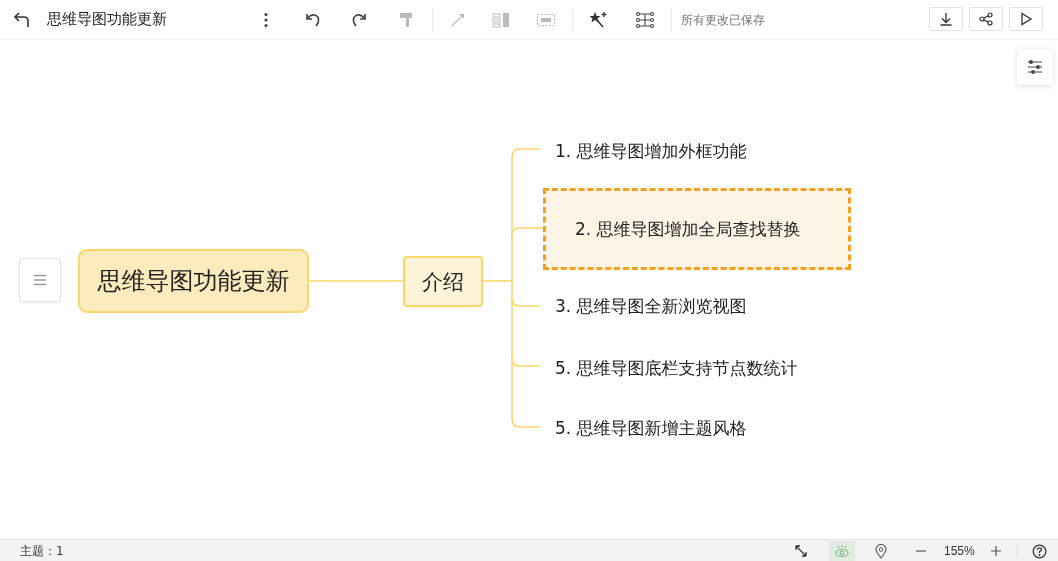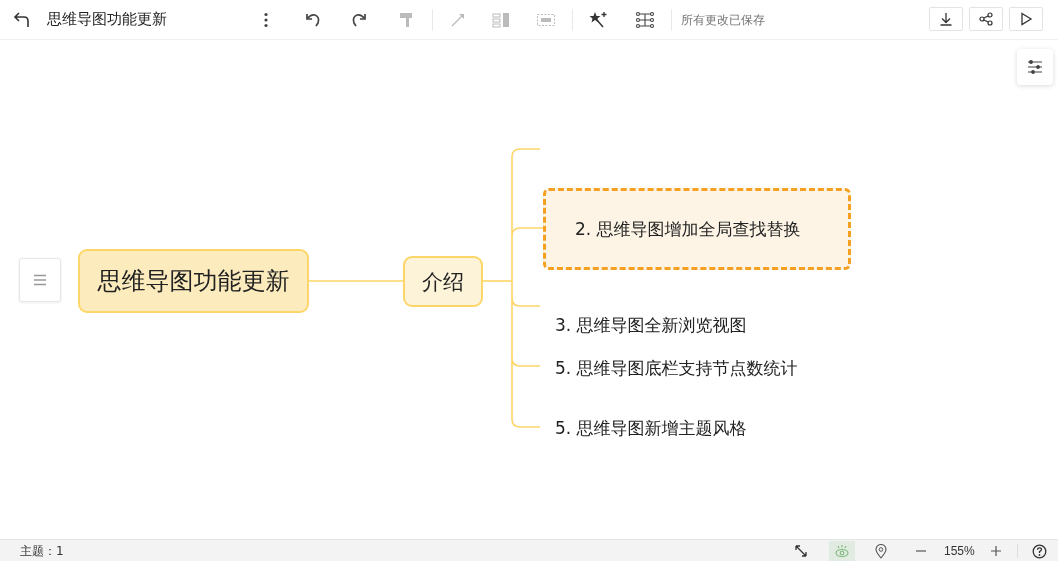--- a/index.html
+++ b/index.html
@@ -14,23 +14,23 @@
   .saved { position: absolute; left: 681px; top: 12px; font-size: 12px; color: #737373; font-family: "DejaVu Sans", sans-serif; }
   .rbtn { position: absolute; top: 7px; width: 34px; height: 24px; border: 1px solid #e3e3e3; border-radius: 2px; display: flex; align-items: center; justify-content: center; background: #fff; cursor: pointer; }
 
   .float-btn { position: absolute; left: 1017px; top: 49px; width: 36px; height: 36px; background: #fff; border-radius: 4px; box-shadow: 0 1px 5px rgba(0,0,0,0.15); display: flex; align-items: center; justify-content: center; cursor: pointer; }
 
   
   .canvas { position: absolute; left: 0; top: 41px; width: 1058px; height: 498px; }
   .lines { position: absolute; left: 0; top: 0; }
   .outline-btn { position: absolute; left: 19px; top: 217px; width: 42px; height: 44px; border: 1px solid #e6e6e6; background: #fff; border-radius: 3px; box-shadow: 0 1px 3px rgba(0,0,0,0.08); display: flex; align-items: center; justify-content: center; cursor: pointer; }
   .root-node { position: absolute; left: 78px; top: 208px; width: 231px; height: 64px; background: #fcecbd; border: 2px solid #fdd669; border-radius: 9px; display: flex; align-items: center; justify-content: center; font-size: 24px; color: #222; font-family: "DejaVu Sans", sans-serif; cursor: pointer; }
-  .main-node { position: absolute; left: 403px; top: 215px; width: 80px; height: 51px; background: #fdf3d9; border: 2px solid #fdd669; border-radius: 9px; display: flex; align-items: center; justify-content: center; font-size: 21px; color: #222; font-family: "DejaVu Sans", sans-serif; cursor: pointer; }
+  .main-node { position: absolute; left: 403px; top: 215px; width: 80px; height: 51px; background: #fdf3d9; border: 2px solid #fdd669; border-radius: 4px; display: flex; align-items: center; justify-content: center; font-size: 21px; color: #222; font-family: "DejaVu Sans", sans-serif; cursor: pointer; }
   .sub-node { position: absolute; left: 555px; font-size: 17px; color: #222; font-family: "DejaVu Sans", sans-serif; white-space: nowrap; cursor: pointer; line-height: 22px; }
-  .sub-selected { position: absolute; left: 543px; top: 147px; width: 308px; height: 82px; background: #fdf4e6; border: 3px dashed #f5a020; border-radius: 6px; display: flex; align-items: center; padding-left: 29px; font-size: 17px; color: #222; font-family: "DejaVu Sans", sans-serif; cursor: pointer; }
+  .sub-selected { position: absolute; left: 543px; top: 147px; width: 308px; height: 82px; background: #fdf4e6; border: 3px dashed #f5a020; border-radius: 0; display: flex; align-items: center; padding-left: 29px; font-size: 17px; color: #222; font-family: "DejaVu Sans", sans-serif; cursor: pointer; }
 
   
   .statusbar { position: absolute; left: 0; top: 539px; width: 1058px; height: 22px; background: #f3f3f4; border-top: 1px solid #e4e4e4; }
   .topic-count { position: absolute; left: 20px; top: 3px; font-size: 12px; color: #333; font-family: "DejaVu Sans", sans-serif; }
   .sb-icon { position: absolute; top: 1px; width: 22px; height: 20px; display: flex; align-items: center; justify-content: center; cursor: pointer; }
   .zoom-val { position: absolute; left: 944px; top: 4px; font-size: 12px; color: #333; }
   .sb-sep { position: absolute; left: 1017px; top: 4px; width: 1px; height: 14px; background: #ddd; }
 </style>
 </head>
 <body>
@@ -164,24 +164,25 @@
 
     <div class="outline-btn">
       <svg width="14" height="12" viewBox="0 0 14 12">
           <path d="M1 1.5 H13 M1 6 H13 M1 10.5 H13" stroke="#999" stroke-width="1.3"></path>
         </svg>
     </div>
 
     <div class="root-node">思维导图功能更新</div>
     <div class="main-node">介绍</div>
 
+    <div class="sub-node" style="top:99px;">1. 思维导图增加外框功能</div>
     <div class="sub-selected">
       <span>2. 思维导图增加全局查找替换</span>
     </div>
-    <div class="sub-node" style="top:273px;text-align:center;">3. 思维导图全新浏览视图</div>
+    <div class="sub-node" style="top:254px;text-align:center;">3. 思维导图全新浏览视图</div>
     <div class="sub-node" style="top:316px;">5. 思维导图底栏支持节点数统计</div>
     <div class="sub-node" style="top:376px;">5. 思维导图新增主题风格</div>
   </div>
 
   <div class="statusbar">
     <div class="topic-count">主题：1</div>
 
     <div class="sb-icon" style="left:790px;">
       <svg width="14" height="14" viewBox="0 0 14 14">
           <path d="M2 2 L12 12 M2 2 H6 M2 2 V6 M12 12 H8 M12 12 V8" fill="none" stroke="#333" stroke-width="1.3"></path>

